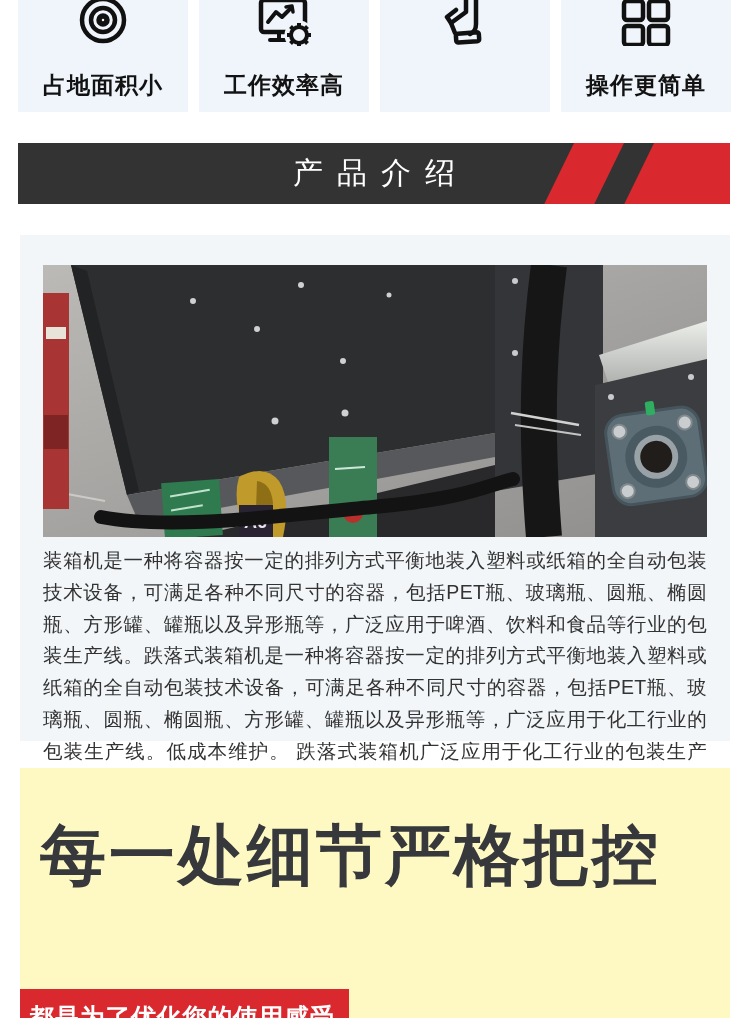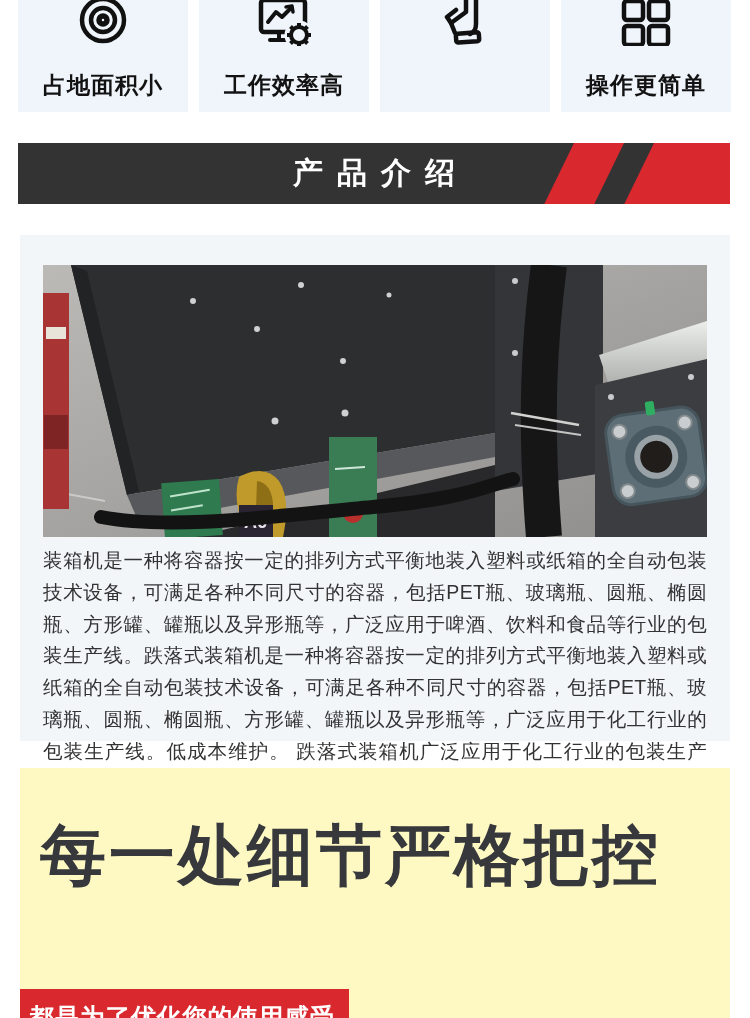--- a/index.html
+++ b/index.html
@@ -25,21 +25,21 @@
   .banner {
     position:absolute; left:18px; top:143px; width:712px; height:61px;
     background:#333333; overflow:hidden;
   }
   .stripe { position:absolute; top:-2px; height:66px; background:#d9282e;
     transform:skewX(-26deg); transform-origin:top left; }
   .stripe-1 { left:557px; width:50px; }
   .stripe-2 { left:637px; width:230px; }
   .banner-title {
     position:absolute; inset:0; display:flex; align-items:center; justify-content:center;
-    color:#ffffff; font-size:30px; font-weight:bold; letter-spacing:14px; text-indent:14px;
+    color:#ffffff; font-size:30px; font-weight:normal; letter-spacing:14px; text-indent:14px;
     z-index:2;
   }
 
   
   .card-intro {
     position:absolute; left:20px; top:235px; width:710px; height:506px; background:#f2f6f9;
   }
   .photo { position:absolute; left:23px; top:30px; width:664px; height:272px; overflow:hidden; }
   .photo svg { display:block; }
   .intro-text {

